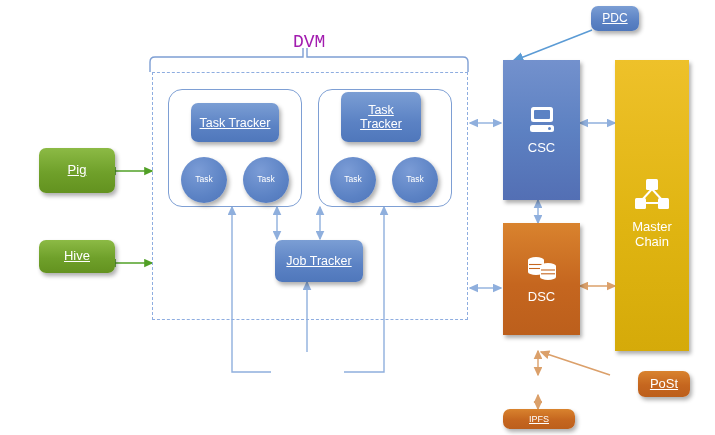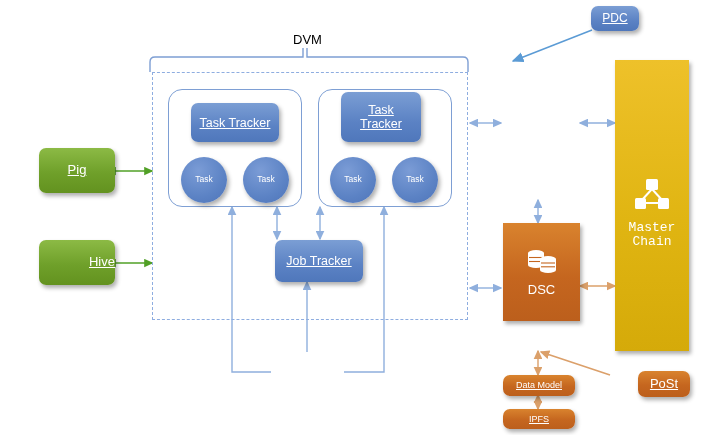--- a/index.html
+++ b/index.html
@@ -15,26 +15,26 @@
   
   .green{background:linear-gradient(180deg,#8cba45 0%,#6fa02a 55%,#63921f 100%);
          font-size:13px;margin-left:7px;}
   
   .blue{background:linear-gradient(180deg,#7b9ed4 0%,#5b82c4 60%,#4f77bb 100%);}
   .bluebig{background:linear-gradient(180deg,#7391cd 0%,#5d81c2 50%,#536fb4 100%);}
   .circle{border-radius:50%;background:radial-gradient(circle at 38% 30%,#7b9cd6 0%,#5b82c4 62%,#4f74b8 100%);}
   
   .orange{background:linear-gradient(180deg,#d9832e 0%,#c5661f 55%,#bc5f1c 100%);}
   
-  .yellow{background:linear-gradient(180deg,#eec12a 0%,#e0b512 55%,#d5aa09 100%);font-family:Liberation Mono, monospace;}
+  .yellow{background:linear-gradient(180deg,#eec12a 0%,#e0b512 55%,#d5aa09 100%);}
 
   .group-box{position:absolute;border:1.3px solid #7e9fd4;border-radius:14px;
              background:#ffffff;box-sizing:border-box;}
   .dvm-dashed{position:absolute;border:1.6px dashed #8eade0;box-sizing:border-box;background:transparent;}
-  .label-dvm{position:absolute;color:#000000;font-size:13px;}
+  .label-dvm{position:absolute;color:#a21caf;font-size:18px;font-family:Liberation Mono, monospace;}
   .icon-wrap{display:block;margin-bottom:2px;}
 </style>
 </head>
 <body>
 
 <div id="canvas">
 
   <svg id="svg-layer" viewBox="0 0 715 435" xmlns="http://www.w3.org/2000/svg">
     <defs>
       <marker id="ah-green-e" markerWidth="7" markerHeight="7" refX="6" refY="3.2" orient="auto">
@@ -131,30 +131,41 @@
   </div>
 
   <div class="node rounded shadowed blue" style="left:275px;top:240px;width:88px;height:42px;font-size:12.5px;">
     <span>Job Tracker</span>
   </div>
 
 
   <div class="node rounded shadowed green" style="left:32px;top:148px;width:76px;height:45px;">
     <span>Pig</span>
   </div>
-  <div class="node rounded shadowed green" style="left:32px;top:240px;width:76px;height:45px;align-items:flex-end;">
+  <div class="node rounded shadowed green" style="left:32px;top:240px;width:76px;height:33px;">
     <span>Hive</span>
   </div>
 
   <div class="node rounded shadowed blue" style="left:591px;top:6px;width:48px;height:25px;font-size:12px;">
     <span>PDC</span>
   </div>
 
-
-  <div class="node shadowed orange" style="left:503px;top:223px;width:77px;height:98px;font-size:13px;">
+  <div class="node shadowed bluebig" style="left:503px;top:60px;width:77px;height:140px;font-size:13px;">
+    <span class="icon-wrap">
+      <svg width="34" height="30" viewBox="0 0 34 30" xmlns="http://www.w3.org/2000/svg">
+        <rect x="6" y="2" width="22" height="15" rx="2.5" fill="#ffffff"></rect>
+        <rect x="9" y="5" width="16" height="9" rx="1" fill="#5b82c4"></rect>
+        <rect x="5" y="20" width="24" height="7" rx="2.5" fill="#ffffff"></rect>
+        <circle cx="24.5" cy="23.5" r="1.5" fill="#5b82c4"></circle>
+      </svg>
+    </span>
+    <span>CSC</span>
+  </div>
+
+  <div class="node shadowed orange" style="left:503px;top:223px;width:77px;height:112px;font-size:13px;">
     <span class="icon-wrap">
       <svg width="36" height="30" viewBox="0 0 36 30" xmlns="http://www.w3.org/2000/svg">
         <g fill="#ffffff">
           <ellipse cx="12" cy="6" rx="8" ry="3"></ellipse>
           <rect x="4" y="6" width="16" height="12"></rect>
           <ellipse cx="12" cy="18" rx="8" ry="3"></ellipse>
         </g>
         <g stroke="#c5661f" stroke-width="1.1" fill="none">
           <path d="M5,10.5 h14"></path>
             <path d="M5,14.5 h14"></path>
@@ -185,23 +196,20 @@
           <rect x="15" y="3" width="12" height="11" rx="1.5"></rect>
           <rect x="4" y="22" width="11" height="11" rx="1.5"></rect>
           <rect x="27" y="22" width="11" height="11" rx="1.5"></rect>
         </g>
       </svg>
     </span>
     <span>Master
 Chain</span>
   </div>
 
-  <div class="node rounded shadowed orange" style="left:503px;top:375px;width:72px;height:21px;font-size:9px;">
-    <span>Data Model</span>
-  </div>
   <div class="node rounded shadowed orange" style="left:503px;top:409px;width:72px;height:20px;font-size:9px;">
     <span>IPFS</span>
   </div>
   <div class="node rounded shadowed orange" style="left:598px;top:371px;width:52px;height:26px;font-size:13px;margin-left:40px;">
     <span>PoSt</span>
   </div>
 
 </div>
 
 </body></html>

